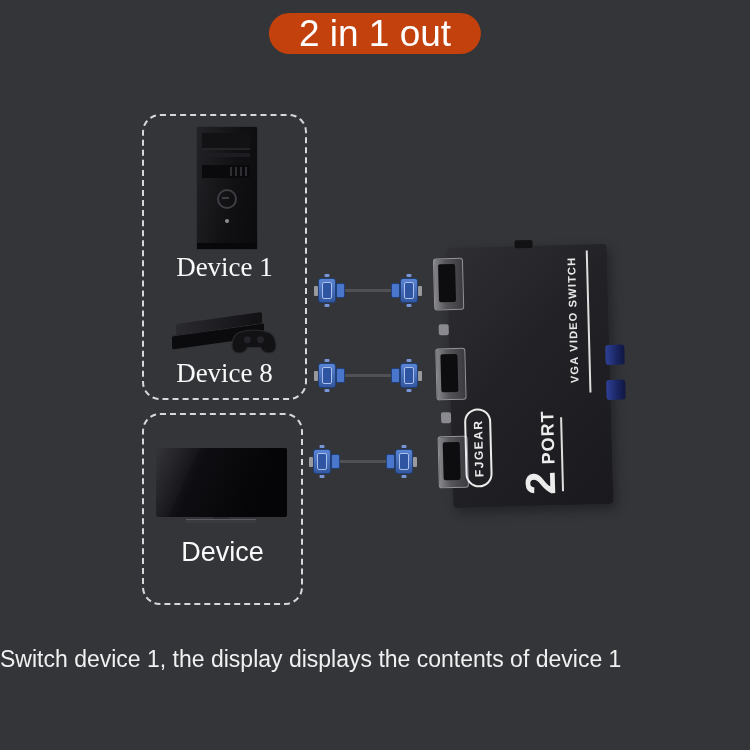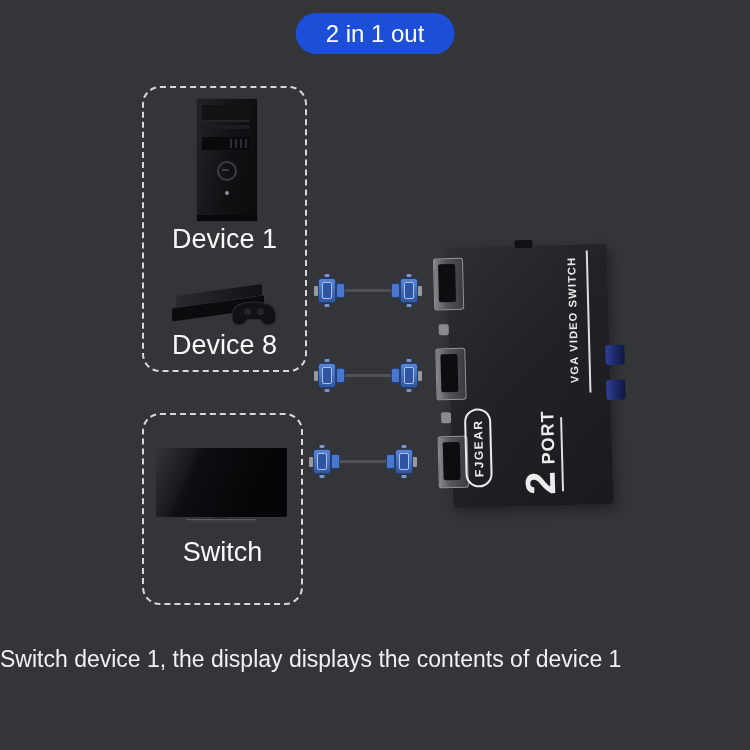--- a/index.html
+++ b/index.html
@@ -4,27 +4,27 @@
 <style>
   html,body { margin:0; padding:0; }
   .stage {
     position:relative; width:750px; height:750px; background:#333539;
     overflow:hidden; font-family:"Liberation Sans", sans-serif;
   }
 
   
   .badge {
     position:absolute; left:50%; top:13px; transform:translateX(-50%);
-    background:#1d4ed8; color:#ffffff; font-size:24px; line-height:41px;
+    background:#c2410c; color:#ffffff; font-size:37px; line-height:41px;
     height:41px; padding:0 30px; border-radius:21px; white-space:nowrap;
   }
 
   
   .dashed-box { position:absolute; border:2px dashed #d8d8d8; border-radius:18px; box-sizing:border-box; }
-  .box1 { left:142px; top:86px;  width:165px; height:286px; }
+  .box1 { left:142px; top:114px;  width:165px; height:286px;font-family:Liberation Serif, serif; }
   .box2 { left:142px; top:413px; width:161px; height:192px; }
 
   .dev-label { position:absolute; left:0; width:100%; text-align:center; color:#fafafa; font-size:27px; }
   .label1 { top:136px; } .label2 { top:242px; } .label3 { top:122px; }
 
   
   .tower { position:absolute; left:52px; top:10px; width:60px; height:122px;
     background:linear-gradient(100deg,#232327 0%,#111114 55%,#0b0b0d 100%);
     border:1px solid #2f2f33; border-radius:2px; }
   .tower .bay   { position:absolute; left:5px; top:6px;  width:48px; height:15px; background:#121215; border-bottom:2px solid #232328; }
@@ -146,21 +146,21 @@
     </div>
     <div class="dev-label label2">Device 8</div>
   </div>
 
   <div class="dashed-box box2">
     <div class="tv">
       <div class="screen"></div>
       <div class="stand-nub"></div>
       <div class="stand-bar"></div>
     </div>
-    <div class="dev-label label3">Switch</div>
+    <div class="dev-label label3">Device</div>
   </div>
 
   <div class="cable cable1">
     <i class="tip"></i>
     <i class="plug"></i>
     <i class="nose"></i>
     <i class="wire"></i>
     <i class="nose"></i>
     <i class="plug"></i>
     <i class="tip"></i>

